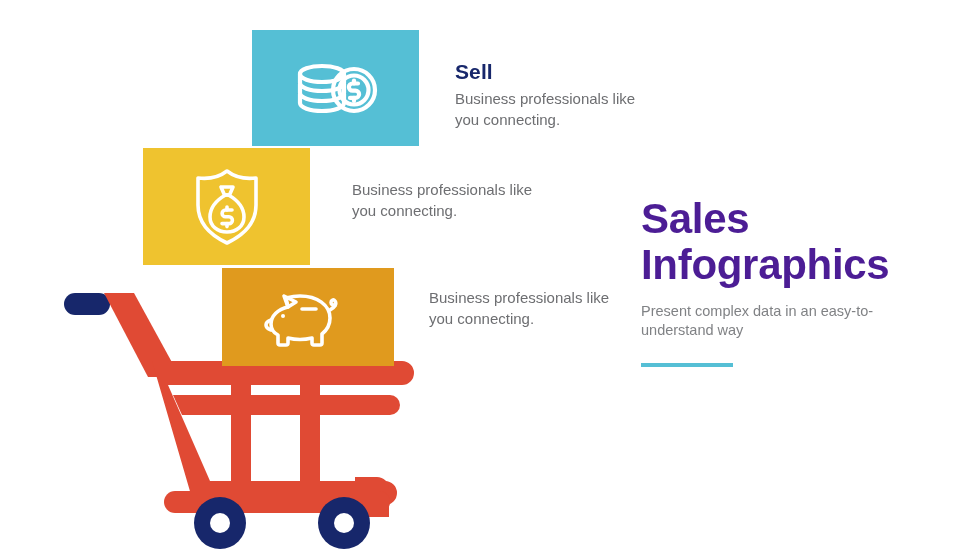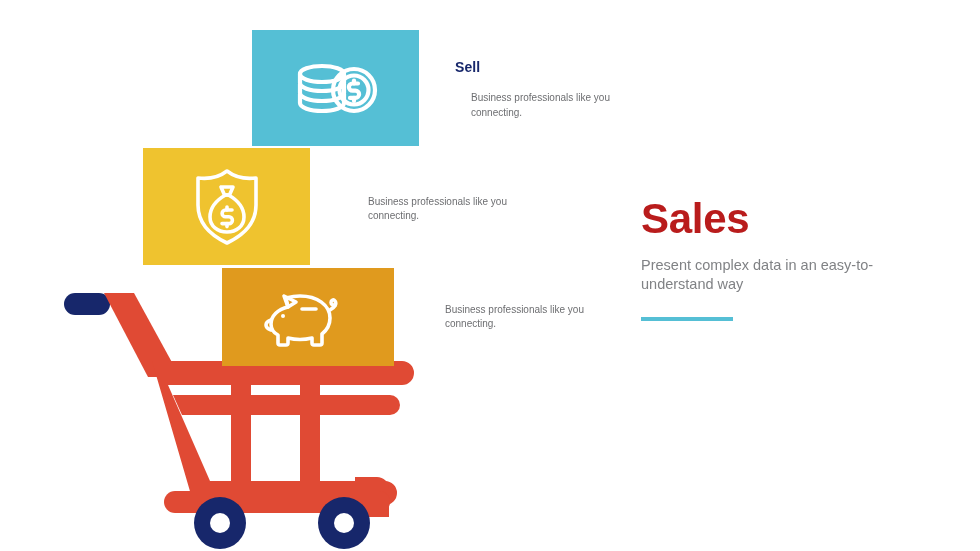--- a/index.html
+++ b/index.html
@@ -27,44 +27,44 @@
   }
   .tile svg { display: block; }
 
   #tile-sell      { left: 252px; top: 30px;  width: 167px; height: 116px; background: #55BFD5; }
   #tile-retention { left: 143px; top: 148px; width: 167px; height: 117px; background: #EFC32F; }
   #tile-attract   { left: 222px; top: 268px; width: 172px; height: 98px;  background: #E09A1E; }
 
   
   .step-text { position: absolute; }
   .step-title {
-    font-size: 14px;
+    font-size: 21px;
     font-weight: bold;
     color: #17276B;
     letter-spacing: .1px;
     margin: 0 0 5px 0;
     line-height: 1.1;
   }
   .step-desc {
-    font-size: 10px;
+    font-size: 15px;
     color: #6D6E71;
     line-height: 1.42;
-    margin: 16px;
+    margin: 0;
   }
 
   #text-sell      { left: 455px; top: 60px;  width: 190px; }
   #text-retention { left: 352px; top: 179px; width: 190px; }
   #text-attract   { left: 429px; top: 287px; width: 190px; }
 
   
   #headline { position: absolute; left: 641px; top: 196px; width: 300px; }
   #headline-title {
     font-size: 42px;
     font-weight: bold;
-    color: #b91c1c;
+    color: #4c1d95;
     line-height: 1.09;
     letter-spacing: -0.3px;
     margin: 0;
   }
   #headline-sub {
     font-size: 14.5px;
     color: #808285;
     line-height: 1.35;
     margin: 14px 0 0 0;
   }
@@ -167,18 +167,19 @@
     <p class="step-desc">Business professionals like you connecting.</p>
   </div>
 
   <div class="step-text" id="text-attract">
     <p class="step-desc">Business professionals like you connecting.</p>
   </div>
 
   <div id="headline">
     <h1 id="headline-title">
       <span>Sales</span><br>
+      <span>Infographics</span>
     </h1>
     <p id="headline-sub">Present complex data in an easy-to-understand way</p>
     <div id="headline-rule"></div>
   </div>
 
 </div>
 
 </body></html>

